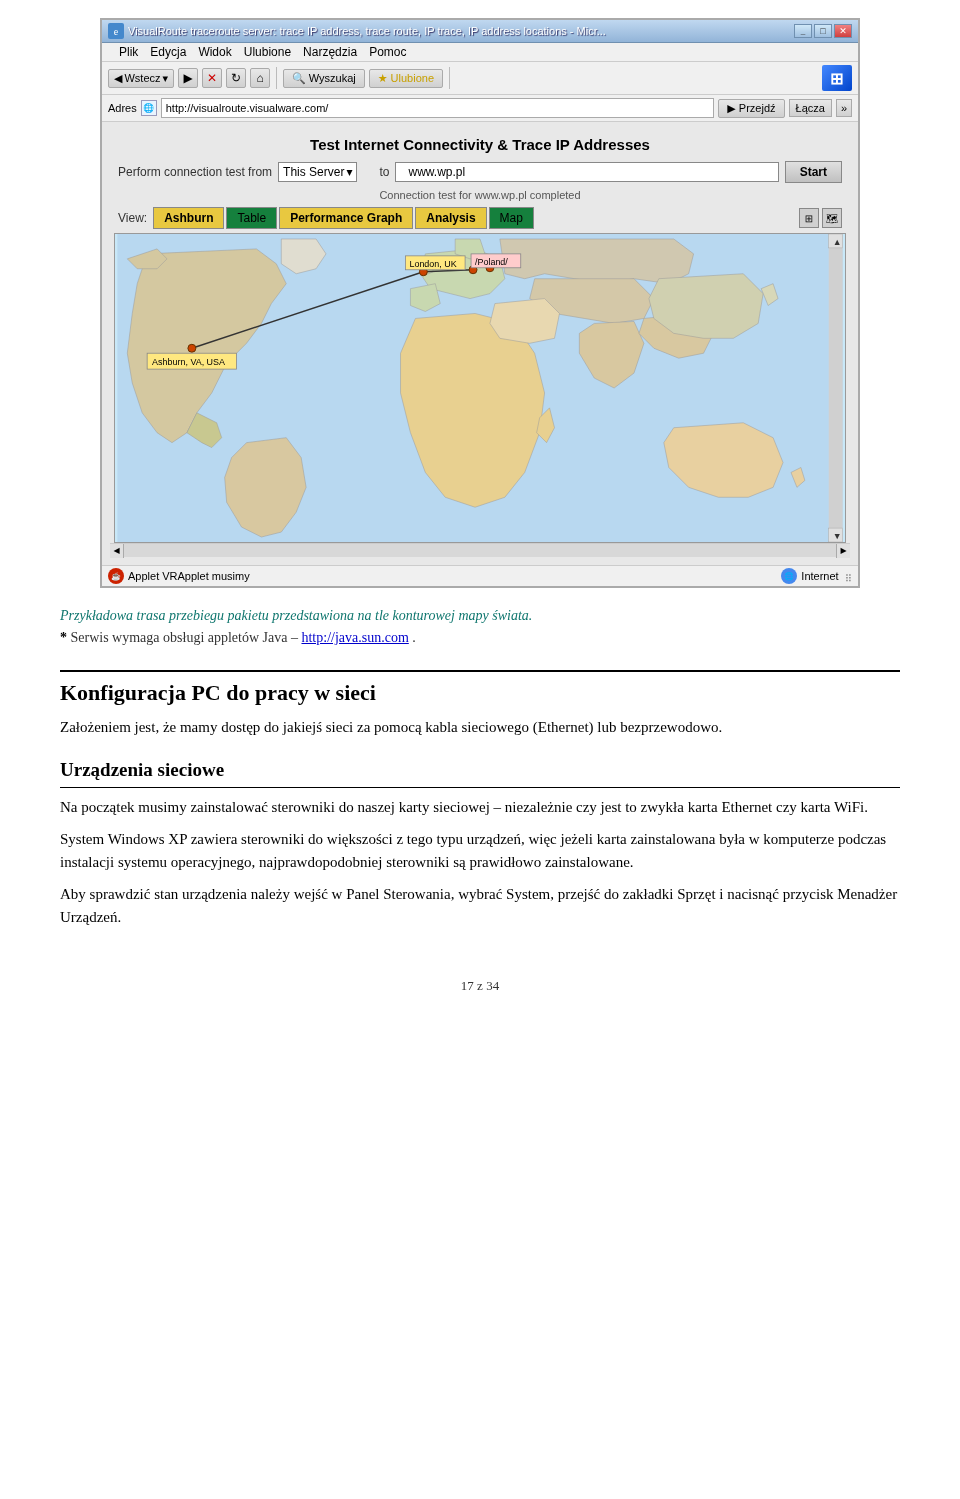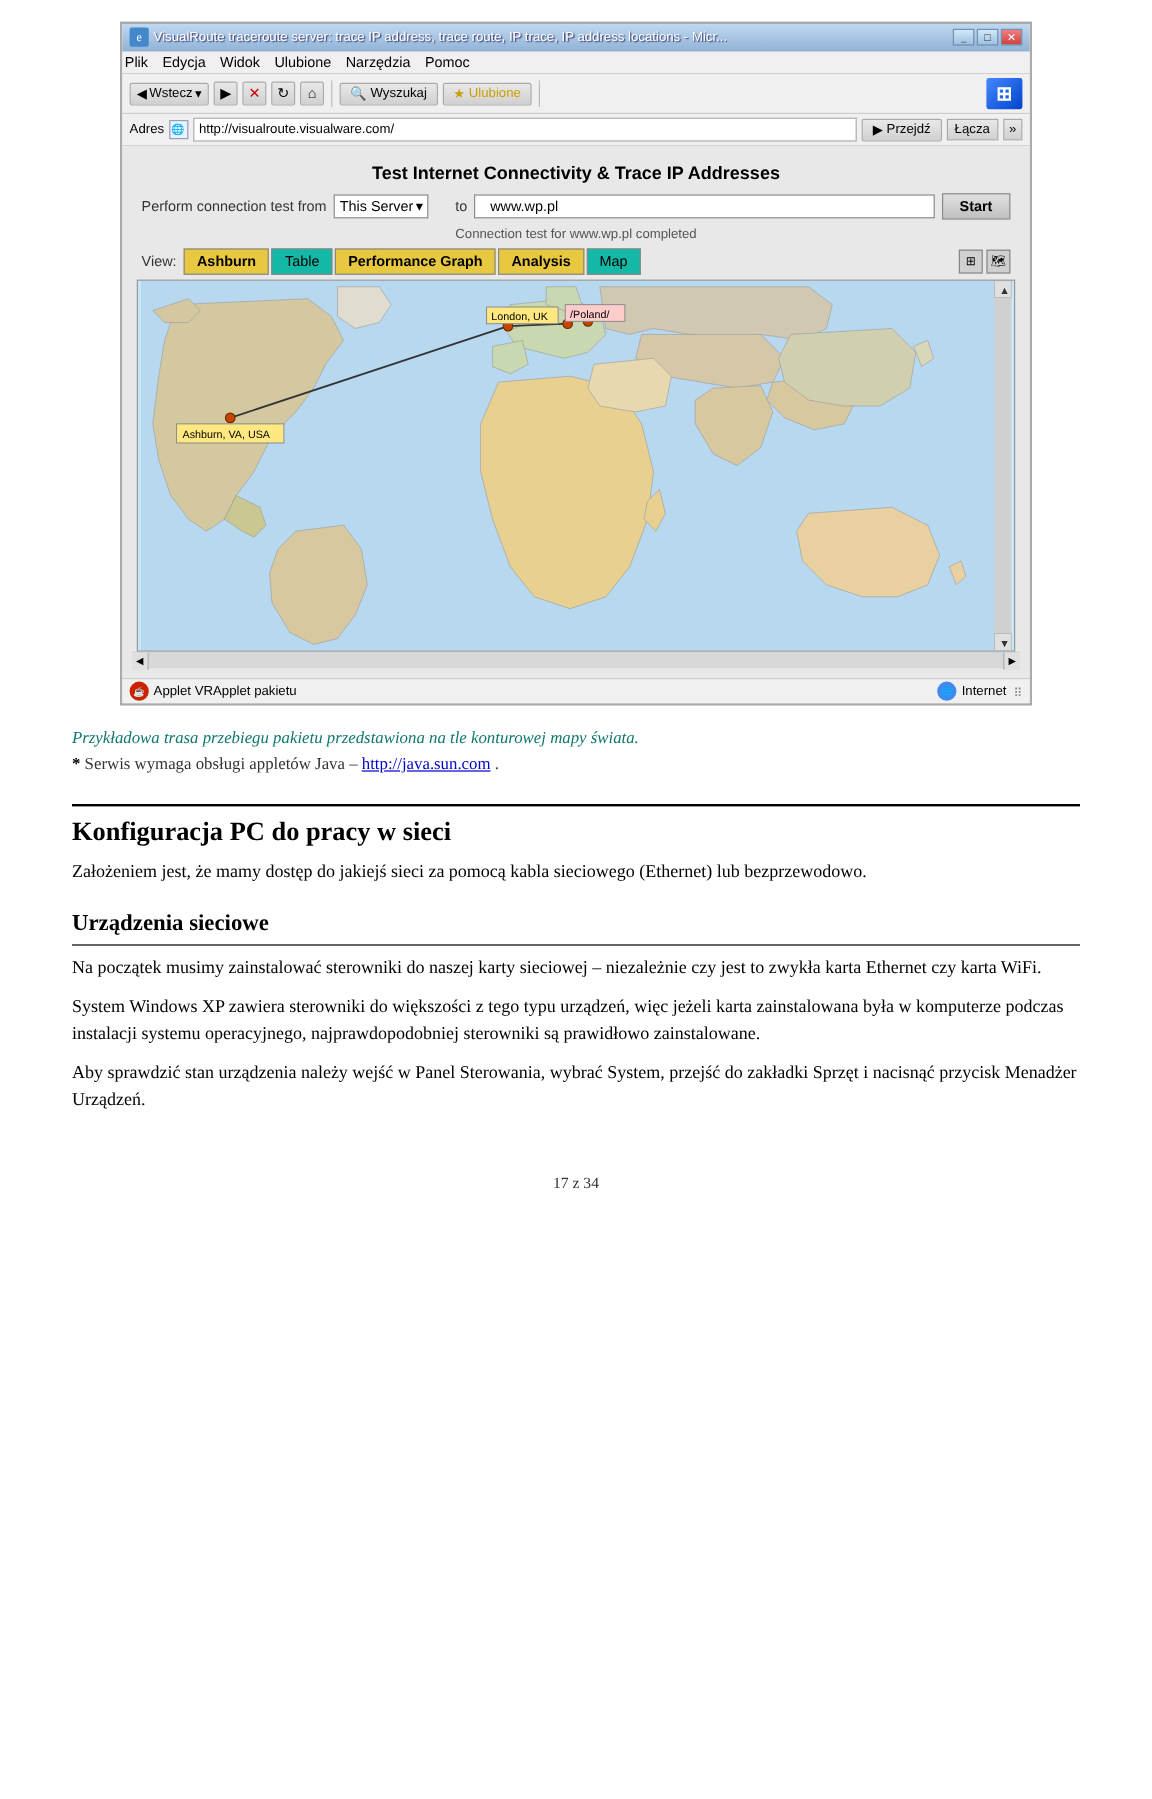--- a/index.html
+++ b/index.html
@@ -67,21 +67,21 @@
       align-items: center;
       justify-content: center;
       cursor: pointer;
       color: #333;
     }
     .tb-btn.close { background: linear-gradient(to bottom, #f08080, #d04040); color: #fff; }
 
     
     .browser-menubar {
       background: #f0f0f0;
-      padding: 2px 2px;
+      padding: 2px 17px;
       display: flex;
       gap: 12px;
       border-bottom: 1px solid #ccc;
     }
     .browser-menubar span {
       font-family: Arial, sans-serif;
       font-size: 12px;
       color: #000;
       cursor: pointer;
     }
@@ -297,21 +297,21 @@
       align-items: center;
       padding: 4px 8px;
       gap: 2px;
       font-family: Arial, sans-serif;
       font-size: 12px;
     }
     .vr-view-label { color: #333; margin-right: 4px; }
     .vr-tab {
       padding: 3px 10px;
       border: 1px solid #888;
-      background: #14b8a6;
+      background: #15803d;
       cursor: pointer;
       font-size: 12px;
     }
     .vr-tab.active {
       background: #e8c840;
       font-weight: bold;
       border-color: #888;
     }
     .vr-tab.active2 { background: #e8c840; font-weight: bold; }
     .vr-map-icons {
@@ -693,21 +693,21 @@
         <div class="hscroll-track"></div>
         <div class="hscroll-right">▶</div>
       </div>
 
     </div>
   </div>
 
   <div class="browser-statusbar">
     <div class="status-applet">
       <div class="status-java-icon">☕</div>
-      <span>Applet VRApplet pakietu</span>
+      <span>Applet VRApplet musimy</span>
     </div>
     <div class="status-zone">
       <div class="status-zone-icon">🌐</div>
       <span>Internet</span>
     </div>
     <span class="status-grip">⠿</span>
   </div>
 </div>
 
 <div class="page-content">

